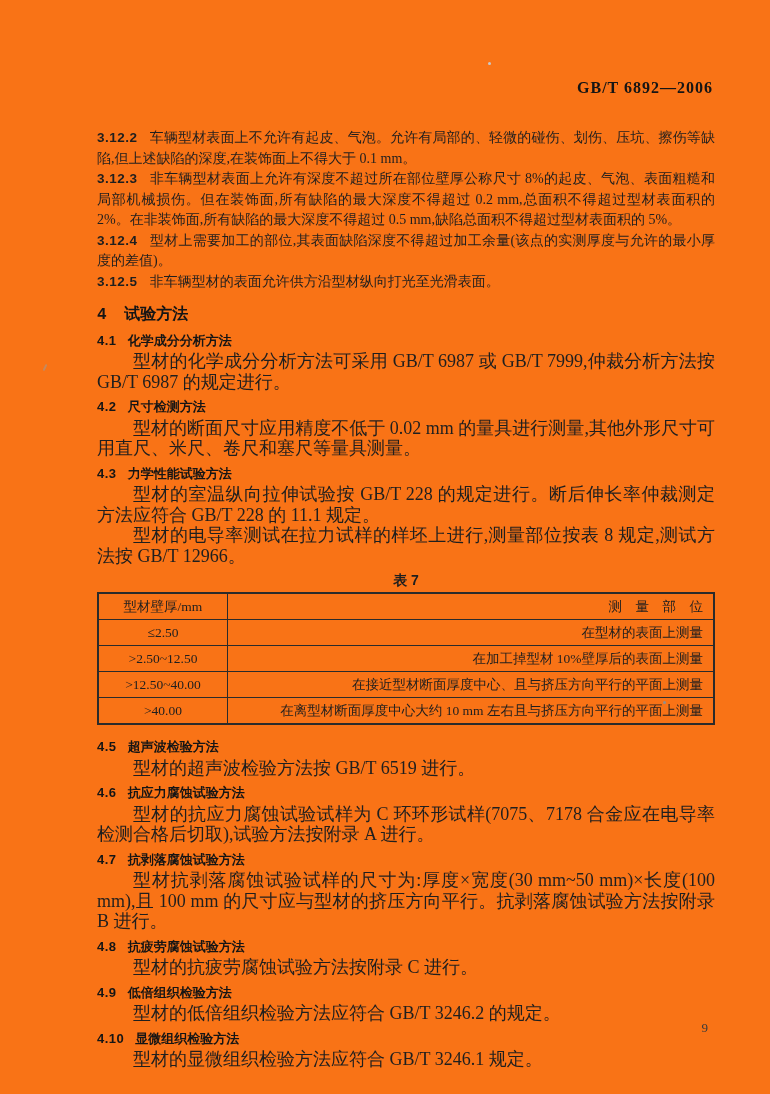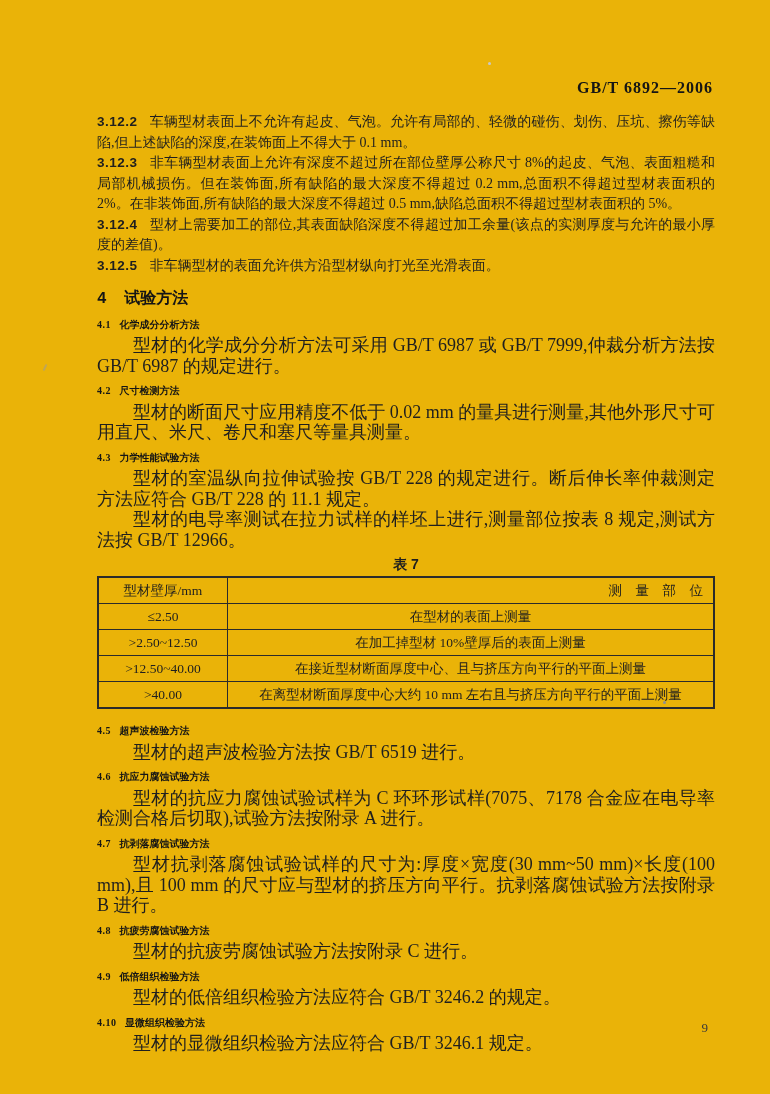--- a/index.html
+++ b/index.html
@@ -1,54 +1,54 @@
 <!DOCTYPE html>
 <html lang="zh"><head>
 <meta charset="utf-8">
 <style>
   html,body{margin:0;padding:0;background:#e8e8e8;}
   .page{
     position:relative;
     width:770px;height:1094px;
     margin:0 auto;
-    background:#eab308;
+    background:#f97316;
     color:#1f1f1f;
     font-family:"Liberation Serif","DejaVu Serif",serif;
     overflow:hidden;
   }
   .doc-code{
     position:absolute;top:79px;right:57px;
     font-family:"Liberation Serif","DejaVu Serif",serif;
     font-weight:bold;font-size:16px;letter-spacing:1px;
     color:#151515;
   }
   .content{
-    position:absolute;left:97px;top:112px;width:618px;
+    position:absolute;left:97px;top:128px;width:618px;
   }
   .clause{
     margin:0;font-size:14px;line-height:20.5px;
     text-align:justify;
   }
   .cnum{
     font-family:"Liberation Sans","DejaVu Sans",sans-serif;
     font-weight:bold;font-size:13.5px;
     margin-right:0.9em;letter-spacing:0.5px;
     white-space:nowrap;
   }
   .chapter{
     margin:13px 0 0 0;
     font-family:Liberation Mono, monospace;
     font-weight:bold;font-size:16px;line-height:20.5px;
     color:#151515;
   }
   .chapter .hnum{margin-right:1.1em;}
   .sub{
     margin:5px 0 0 0;
-    font-family:Liberation Serif, serif;
-    font-weight:bold;font-size:10px;line-height:20.5px;
+    font-family:Liberation Sans, sans-serif;
+    font-weight:bold;font-size:13px;line-height:20.5px;
     color:#151515;
   }
   .sub .hnum{margin-right:0.85em;letter-spacing:0.5px;}
   .body-p{
     margin:0;font-size:18px;line-height:20.5px;
     text-indent:2em;text-align:justify;
   }
   .tcaption{
     margin:4px 0 2px 0;text-align:center;
     font-family:"Liberation Sans","DejaVu Sans",sans-serif;
@@ -61,21 +61,21 @@
     margin:0 0 12px 0;
   }
   table.t8 th, table.t8 td{
     border:1px solid #2b2b2b;
     padding:0 10px;height:25px;
     font-weight:normal;
     vertical-align:middle;
   }
   table.t8 .c1{width:120px;text-align:center;padding:0 4px;}
   table.t8 th{text-align:right;}
-  table.t8 td.c2{text-align:center;}
+  table.t8 td.c2{text-align:right;}
   .after-table{margin-top:10px;}
   .pageno{
     position:absolute;top:1020px;right:62px;
     font-size:13px;color:#3a3a3a;
   }
   
   .artifact-tick{
     position:absolute;left:44px;top:364px;width:2px;height:7px;
     background:#9a9a9a;transform:rotate(25deg);opacity:.55;border-radius:1px;
   }

